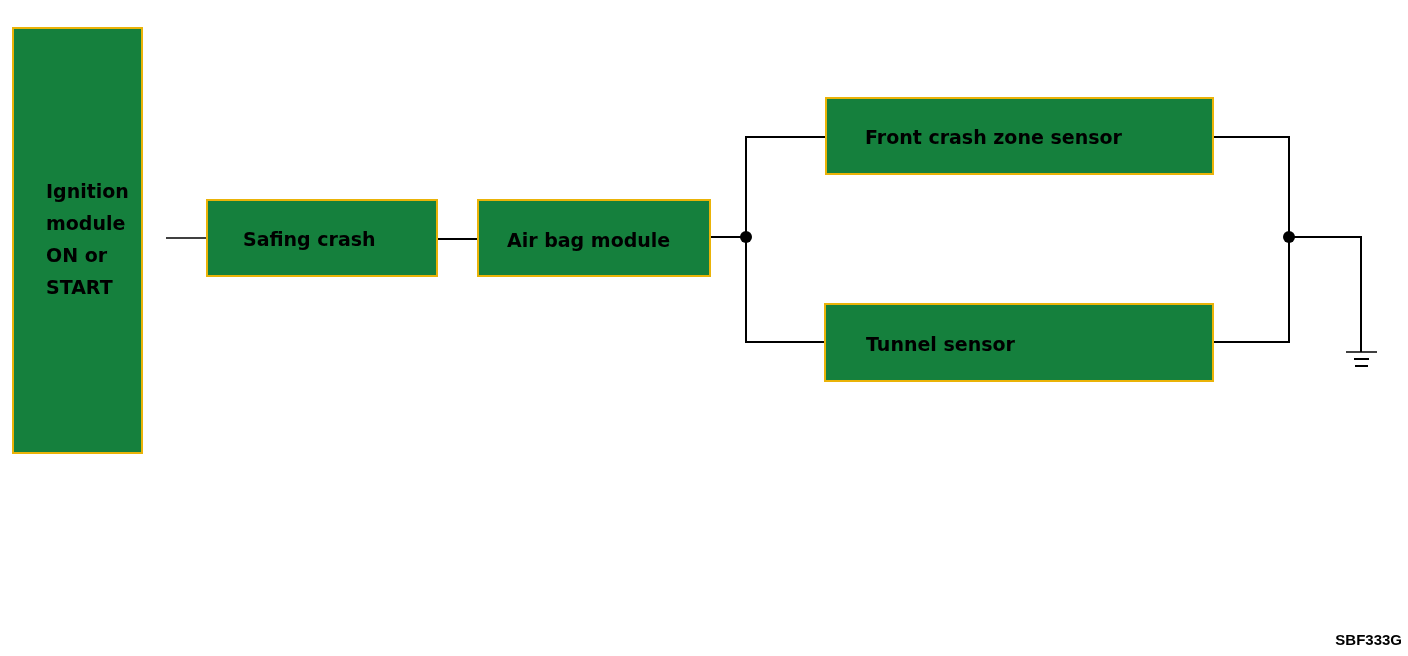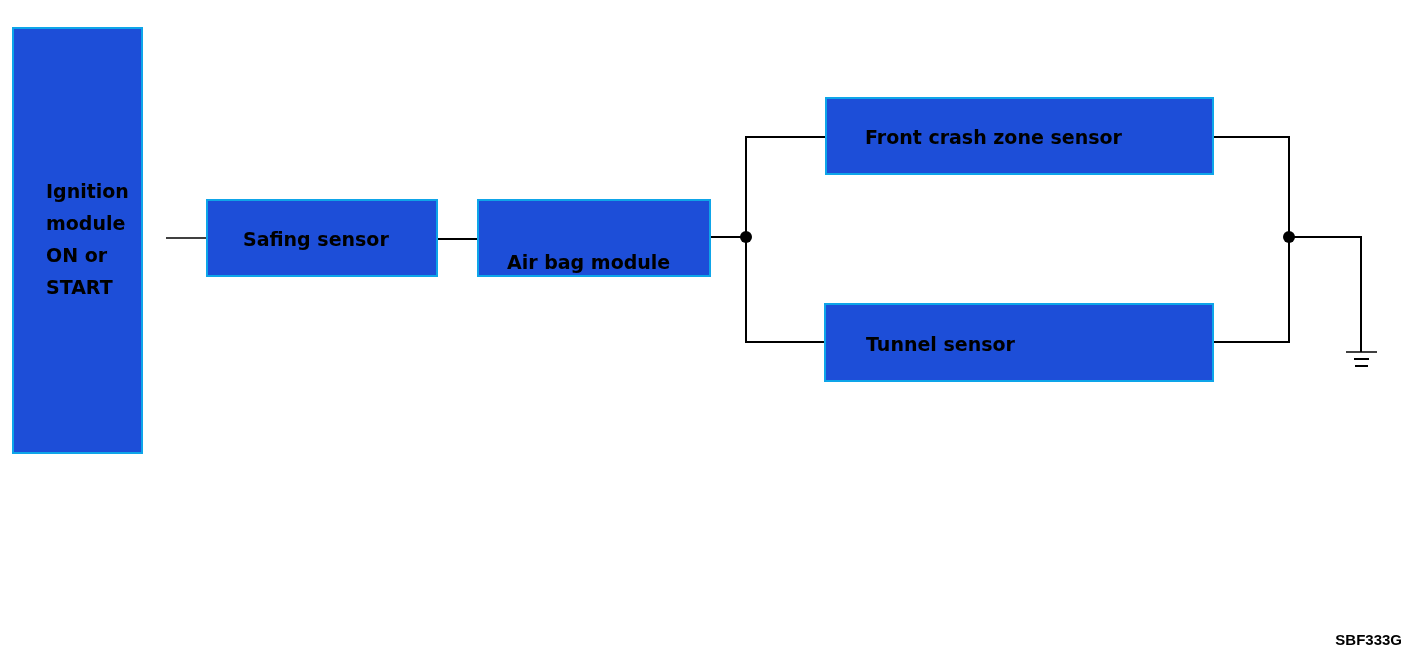--- a/index.html
+++ b/index.html
@@ -1,17 +1,17 @@
 <!DOCTYPE html>
 <html><head>
 <meta charset="utf-8">
 <style>
   html, body { margin: 0; padding: 0; background: #ffffff; }
   body { width: 1408px; height: 656px; position: relative; overflow: hidden; font-family: "Liberation Sans", sans-serif; color: #000; }
-  .box { position: absolute; border: 2px solid #0ea5e9; box-sizing: border-box; background: #1d4ed8; }
+  .box { position: absolute; border: 2px solid #eab308; box-sizing: border-box; background: #15803d; }
   .label { position: absolute; font-family: "DejaVu Sans", sans-serif; font-weight: bold; font-size: 19px; color: #000; white-space: nowrap; }
   .multiline { white-space: normal; line-height: 32px; }
   svg.wires { position: absolute; left: 0; top: 0; }
   .code { position: absolute; right: 6px; bottom: 8px; font-family: "Liberation Sans", sans-serif; font-size: 15px; font-weight: bold; margin-top: 32px; }
 </style>
 </head>
 <body>
 
 <svg class="wires" width="1408" height="656">
   <line x1="166" y1="238" x2="206" y2="238" stroke="#000" stroke-width="1.5"></line>
@@ -32,25 +32,25 @@
 <div class="box" style="left:12px; top:27px; width:131px; height:427px;">
   <div class="label multiline" style="left:32px; top:146px;">
     <div>Ignition</div>
     <div>module</div>
     <div>ON or</div>
     <div>START</div>
   </div>
 </div>
 
 <div class="box" style="left:206px; top:199px; width:232px; height:78px;">
-  <span class="label" style="left:35px; top:27px;">Safing sensor</span>
+  <span class="label" style="left:35px; top:27px;">Safing crash</span>
 </div>
 
 <div class="box" style="left:477px; top:199px; width:234px; height:78px;">
-  <span class="label" style="left:28px; top:28px;margin-top:22px;">Air bag module</span>
+  <span class="label" style="left:28px; top:28px;">Air bag module</span>
 </div>
 
 <div class="box" style="left:825px; top:97px; width:389px; height:78px;">
   <span class="label" style="left:38px; top:27px;">Front crash zone sensor</span>
 </div>
 
 <div class="box" style="left:824px; top:303px; width:390px; height:79px;">
   <span class="label" style="left:40px; top:28px;">Tunnel sensor</span>
 </div>
 

